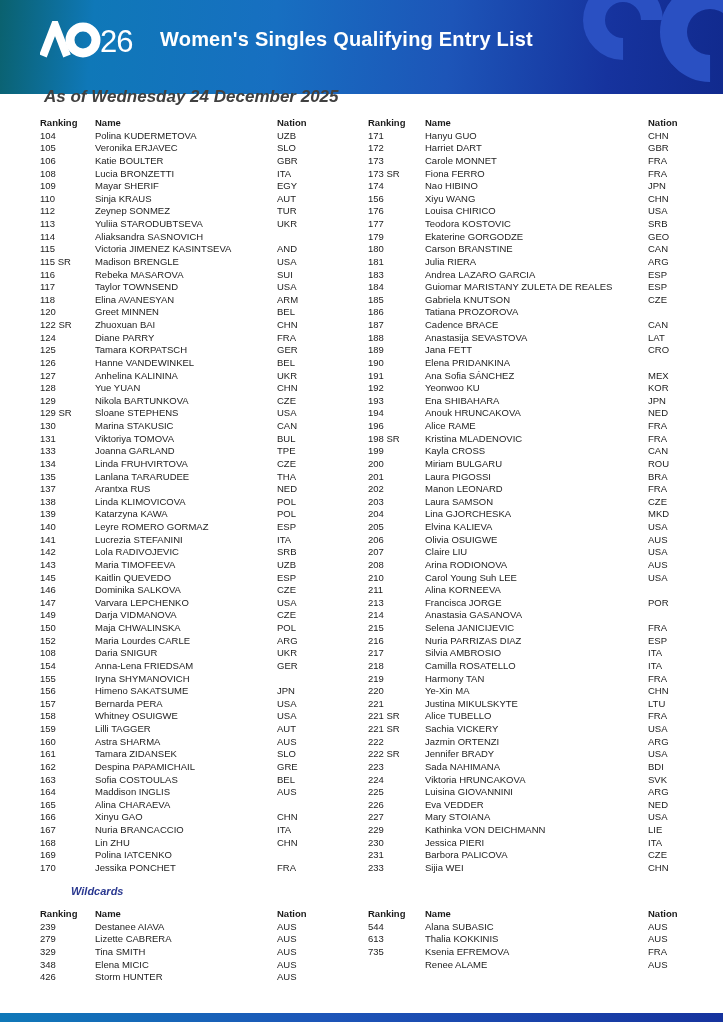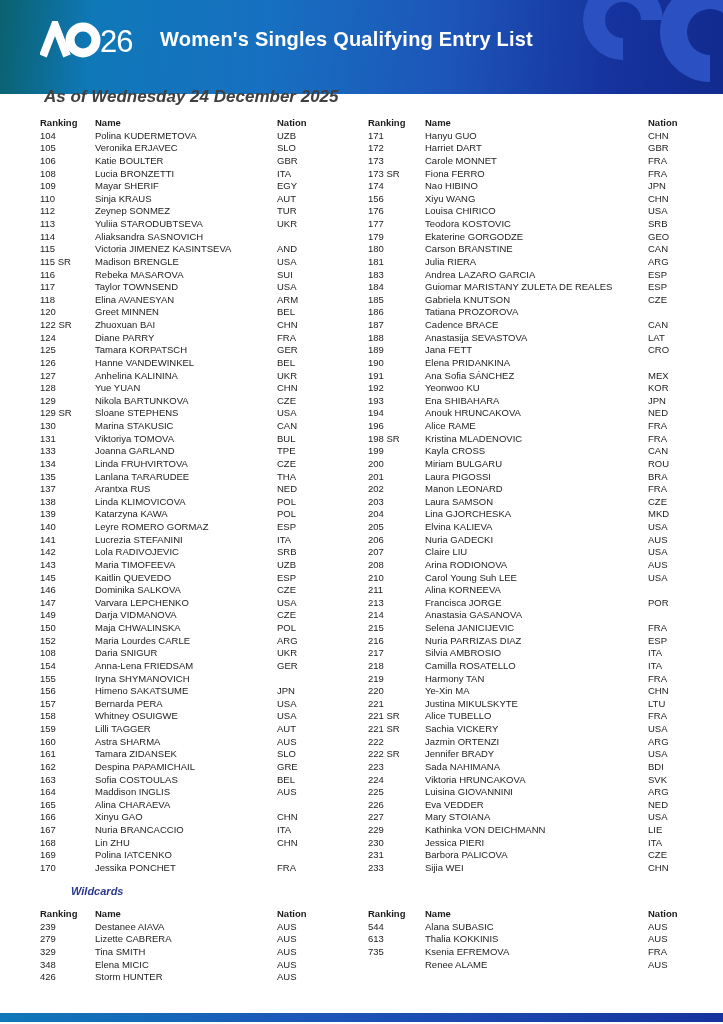--- a/index.html
+++ b/index.html
@@ -555,21 +555,21 @@
         <span class="cell name">Lina GJORCHESKA</span>
         <span class="cell nation">MKD</span>
       </div>
       <div class="row">
         <span class="cell ranking">205</span>
         <span class="cell name">Elvina KALIEVA</span>
         <span class="cell nation">USA</span>
       </div>
       <div class="row">
         <span class="cell ranking">206</span>
-        <span class="cell name">Nuria GADECKI</span>
+        <span class="cell name">Olivia OSUIGWE</span>
         <span class="cell nation">AUS</span>
       </div>
       <div class="row">
         <span class="cell ranking">207</span>
         <span class="cell name">Claire LIU</span>
         <span class="cell nation">USA</span>
       </div>
       <div class="row">
         <span class="cell ranking">208</span>
         <span class="cell name">Arina RODIONOVA</span>

